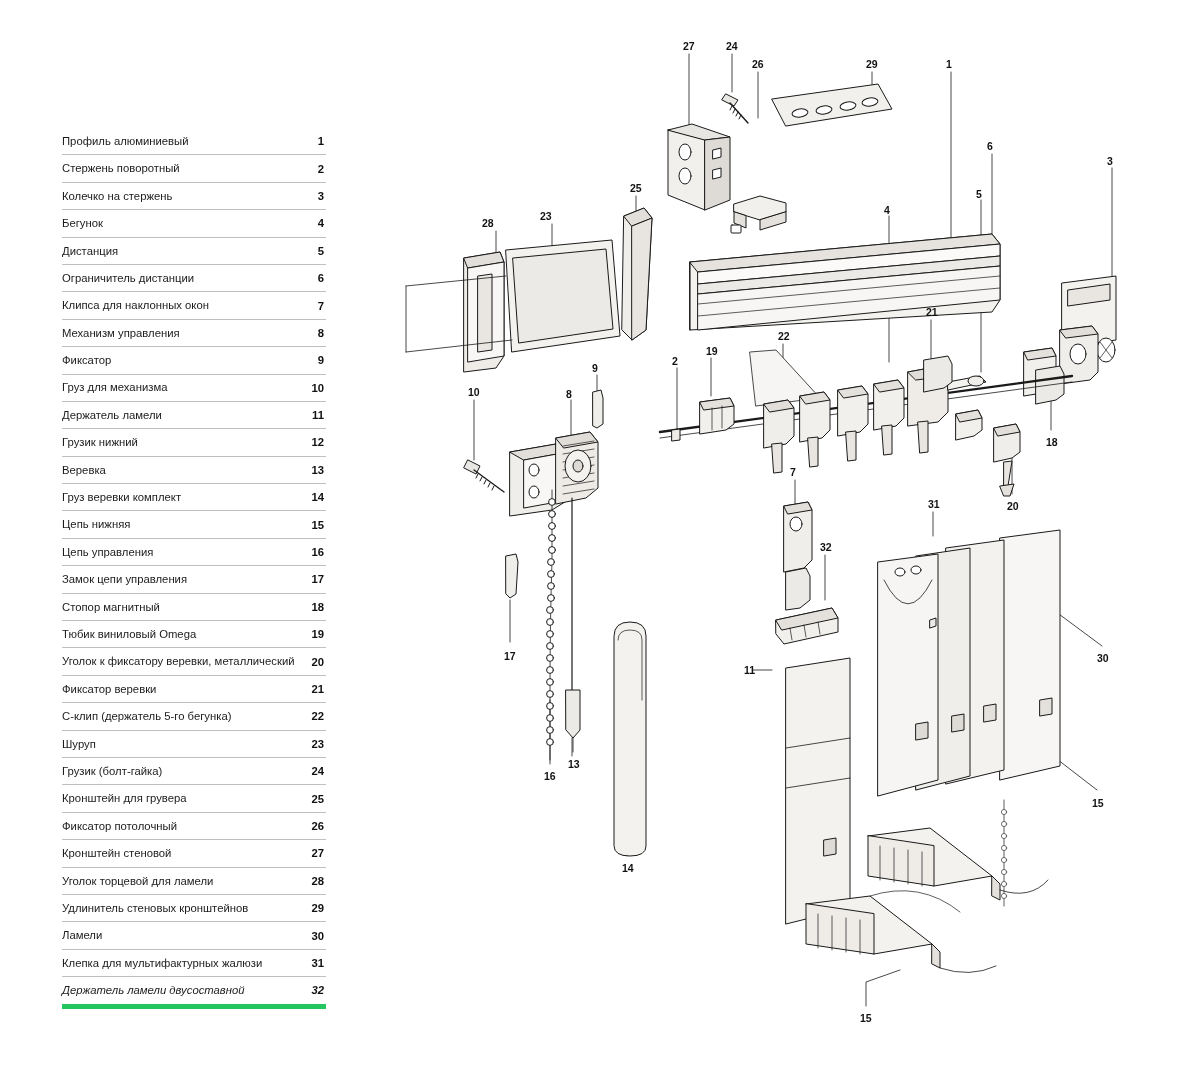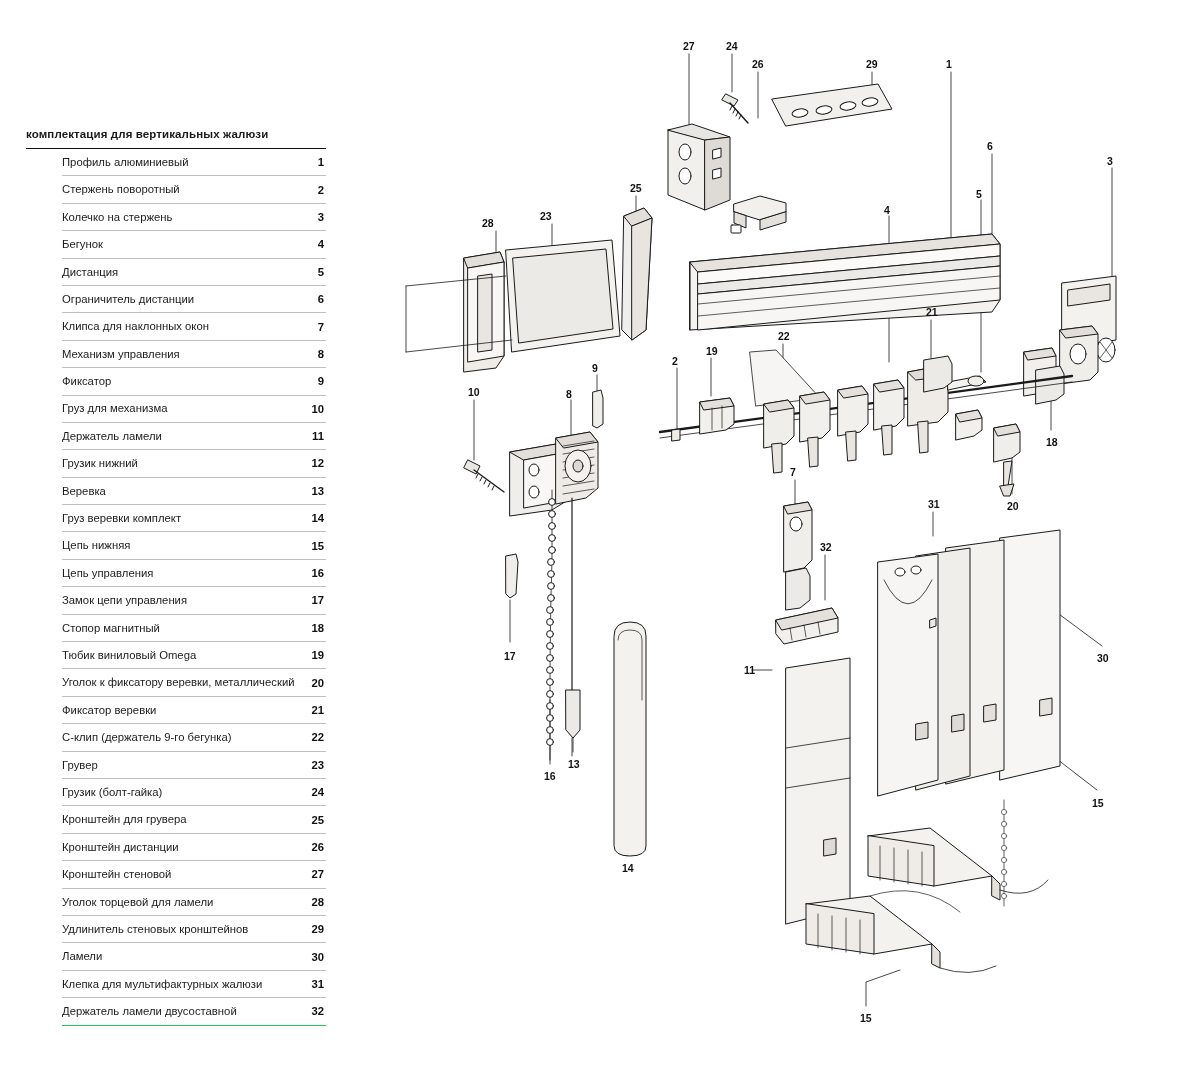--- a/index.html
+++ b/index.html
@@ -36,21 +36,21 @@
   }
   .part-row {
     display: flex;
     align-items: center;
     justify-content: space-between;
     border-bottom: 1px solid #bfbfbf;
     min-height: 24.4px;
     padding: 1px 2px 1px 0;
     margin-left: 36px;
   }
-  .part-row:last-child { border-bottom: 1px solid #22c55e; }
+  .part-row:last-child { border-bottom: 5px solid #22c55e; font-style: italic; }
   .part-label {
     font-size: 11.3px;
     line-height: 1.28;
     color: #1b1b1b;
     padding-right: 10px;
   }
   .part-num {
     font-size: 11.3px;
     font-weight: bold;
     color: #111;
@@ -75,21 +75,20 @@
     color: #111;
     white-space: nowrap;
   }
 </style>
 </head>
 <body>
 
 <div id="page">
 
   <div id="parts-list">
-    <div id="parts-title">комплектация для вертикальных жалюзи</div>
     <div id="parts-rows">
         <div class="part-row">
           <span class="part-label">Профиль алюминиевый</span>
           <span class="part-num">1</span>
         </div>
         <div class="part-row">
           <span class="part-label">Стержень поворотный</span>
           <span class="part-num">2</span>
         </div>
         <div class="part-row">
@@ -162,37 +161,37 @@
         </div>
         <div class="part-row">
           <span class="part-label">Уголок к фиксатору веревки, металлический</span>
           <span class="part-num">20</span>
         </div>
         <div class="part-row">
           <span class="part-label">Фиксатор веревки</span>
           <span class="part-num">21</span>
         </div>
         <div class="part-row">
-          <span class="part-label">С-клип (держатель 9-го бегунка)</span>
+          <span class="part-label">С-клип (держатель 5-го бегунка)</span>
           <span class="part-num">22</span>
         </div>
         <div class="part-row">
-          <span class="part-label">Грувер</span>
+          <span class="part-label">Шуруп</span>
           <span class="part-num">23</span>
         </div>
         <div class="part-row">
           <span class="part-label">Грузик (болт-гайка)</span>
           <span class="part-num">24</span>
         </div>
         <div class="part-row">
           <span class="part-label">Кронштейн для грувера</span>
           <span class="part-num">25</span>
         </div>
         <div class="part-row">
-          <span class="part-label">Кронштейн дистанции</span>
+          <span class="part-label">Фиксатор потолочный</span>
           <span class="part-num">26</span>
         </div>
         <div class="part-row">
           <span class="part-label">Кронштейн стеновой</span>
           <span class="part-num">27</span>
         </div>
         <div class="part-row">
           <span class="part-label">Уголок торцевой для ламели</span>
           <span class="part-num">28</span>
         </div>

